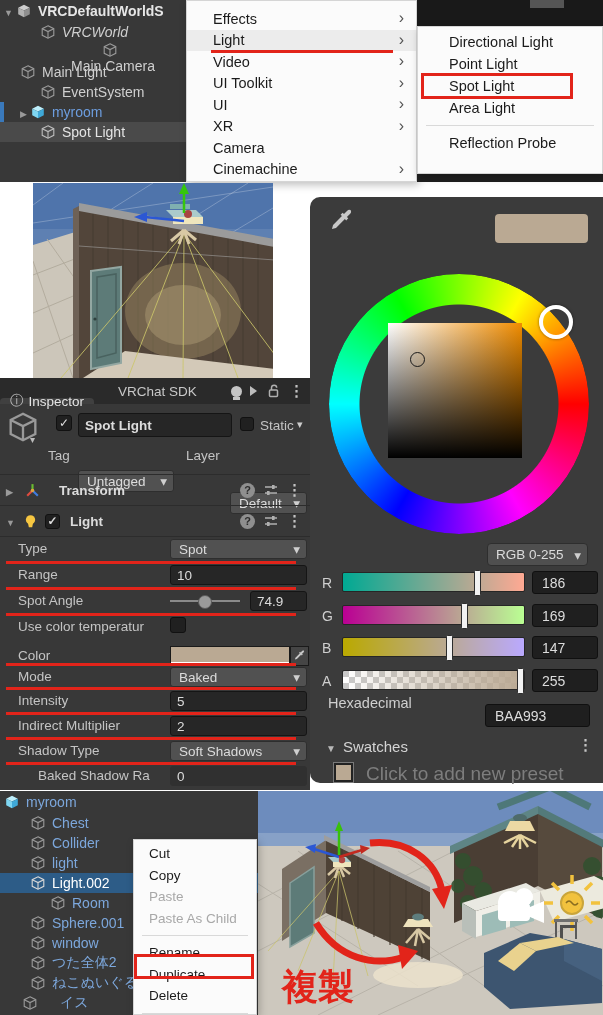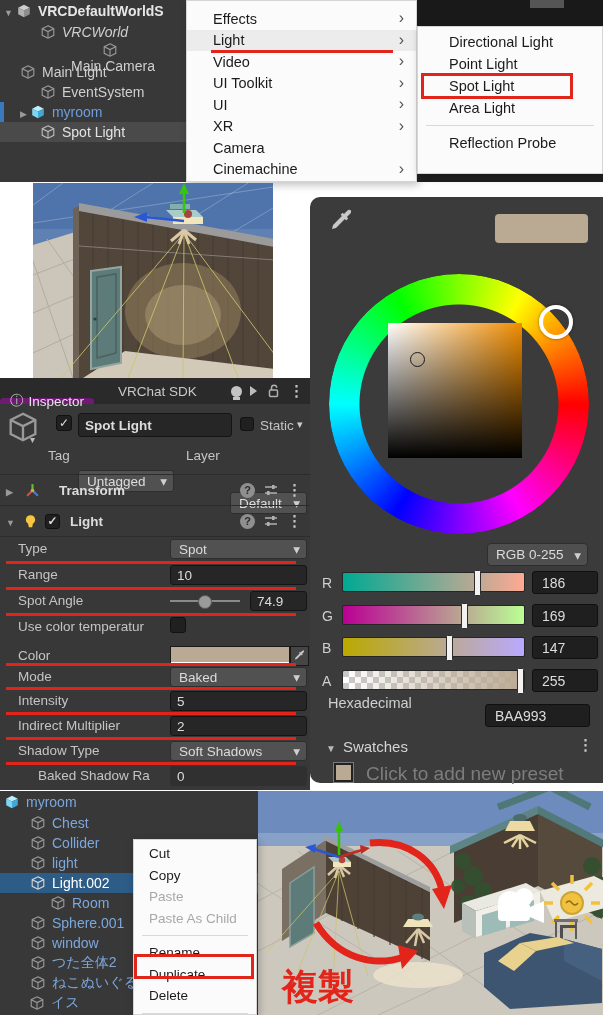--- a/index.html
+++ b/index.html
@@ -26,21 +26,21 @@
   .wm-item.hl{background:#ececec;}
   .wm-item .sub::after{content:"›";font-size:16px;color:#555;position:absolute;right:12px;top:1px;}
   .wm-item.dis{color:#a8a8a8;}
   .wm-sep{height:1px;background:#d9d9d9;margin:6px 8px;}
   .redline{position:absolute;background:#e2241a;height:3px;}
   .redbox{position:absolute;border:3px solid #e2241a;box-sizing:border-box;}
   
   #inspector{left:0;top:378px;width:310px;height:412px;}
   .tabbar{height:26px;background:#2a2a2a;display:flex;align-items:stretch;font-size:13.5px;}
   .tab{display:flex;align-items:center;padding:0 10px;color:#c8c8c8;}
-  .tab.active{background:#701a75;border-radius:4px 4px 0 0;color:#e4e4e4;margin-top:20px;}
+  .tab.active{background:#404040;border-radius:4px 4px 0 0;color:#e4e4e4;margin-top:20px;}
   .info-icon::before{content:"ⓘ";margin-right:5px;color:#bdbdbd;}
   .tab-icons{margin-left:auto;display:flex;align-items:center;gap:8px;padding-right:6px;}
   .dot-icon{width:11px;height:11px;border-radius:50%;background:#c4c4c4;position:relative;}
   .dot-icon::after{content:"";position:absolute;left:2px;bottom:-3px;width:7px;height:3px;background:#c4c4c4;}
   .play-icon{width:0;height:0;border-left:7px solid #bdbdbd;border-top:5px solid transparent;border-bottom:5px solid transparent;}
   .kebab::before{content:"⋮";color:#c4c4c4;font-size:15px;font-weight:bold;}
   .helpq{width:15px;height:15px;border-radius:50%;background:#8f8f8f;color:#2b2b2b;font-size:11px;font-weight:bold;
          display:flex;align-items:center;justify-content:center;}
   .ucheck{width:16px;height:16px;background:#202020;border:1px solid #111;border-radius:3px;
           display:flex;align-items:center;justify-content:center;box-sizing:border-box;}
@@ -550,21 +550,21 @@
           <use href="#icube"></use>
         </svg>
     <span class="uh-label">つた全体2</span>
   </div>
   <div class="uh-row blue" style="padding-left:30px;">
     <svg class="cube">
           <use href="#icube"></use>
         </svg>
     <span class="uh-label">ねこぬいぐるみ</span>
   </div>
-  <div class="uh-row blue" style="padding-left:29px;">
+  <div class="uh-row blue" style="padding-left:22px;gap:16px;">
     <svg class="cube">
           <use href="#icube"></use>
         </svg>
     <span class="uh-label">イス</span>
   </div>
 </div>
 
 <div class="abs scenewrap" style="left:258px;top:791px;width:345px;height:224px;">
   <svg width="345" height="224" viewBox="0 0 345 224">
     <rect x="0" y="0" width="345" height="62" fill="#6d8cbd"></rect>

